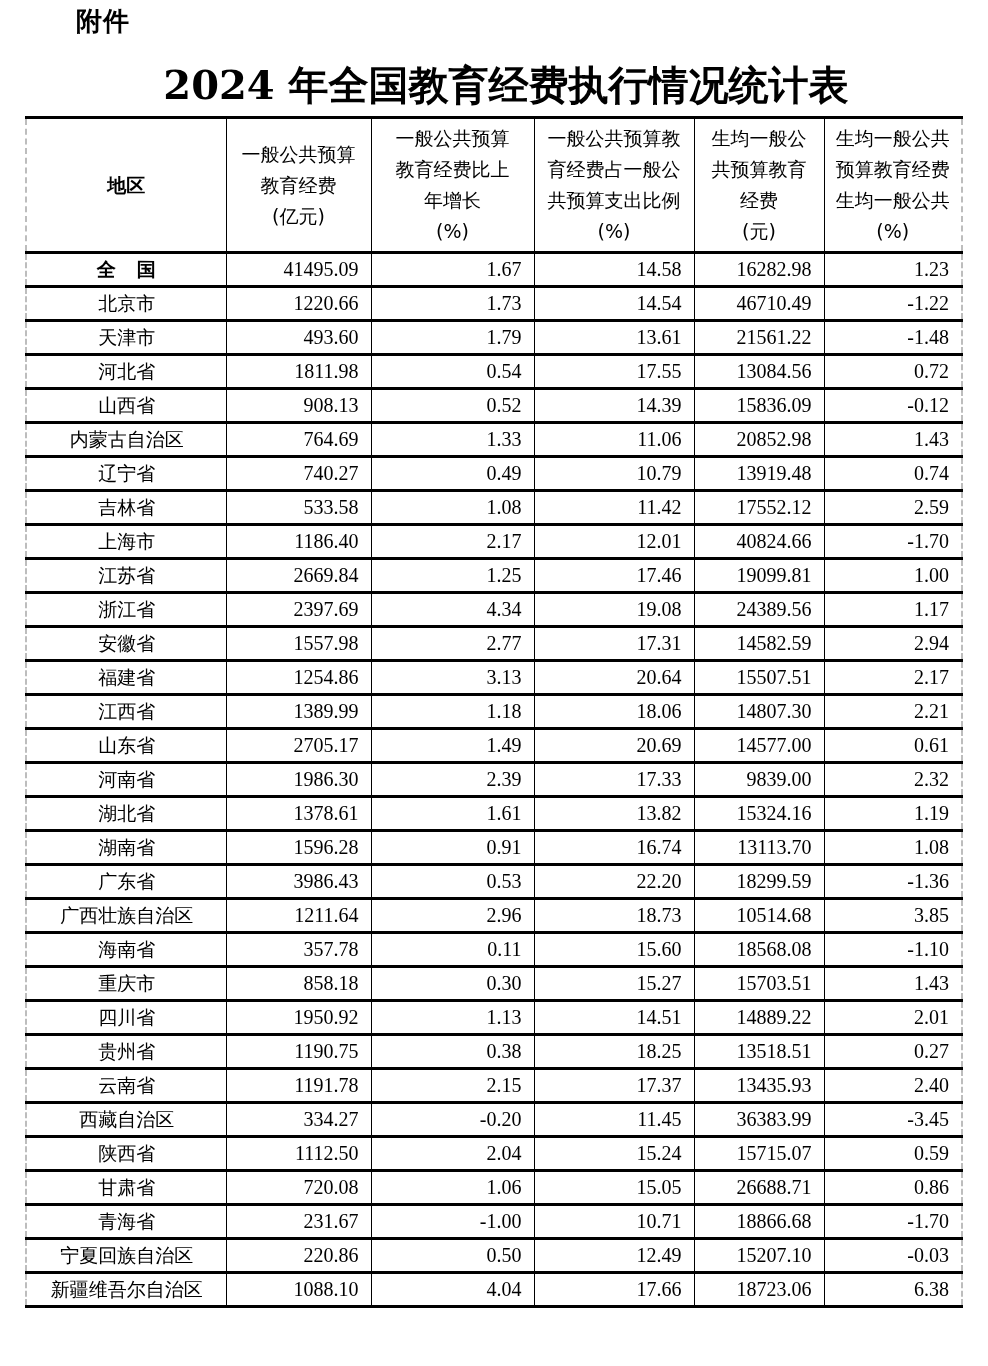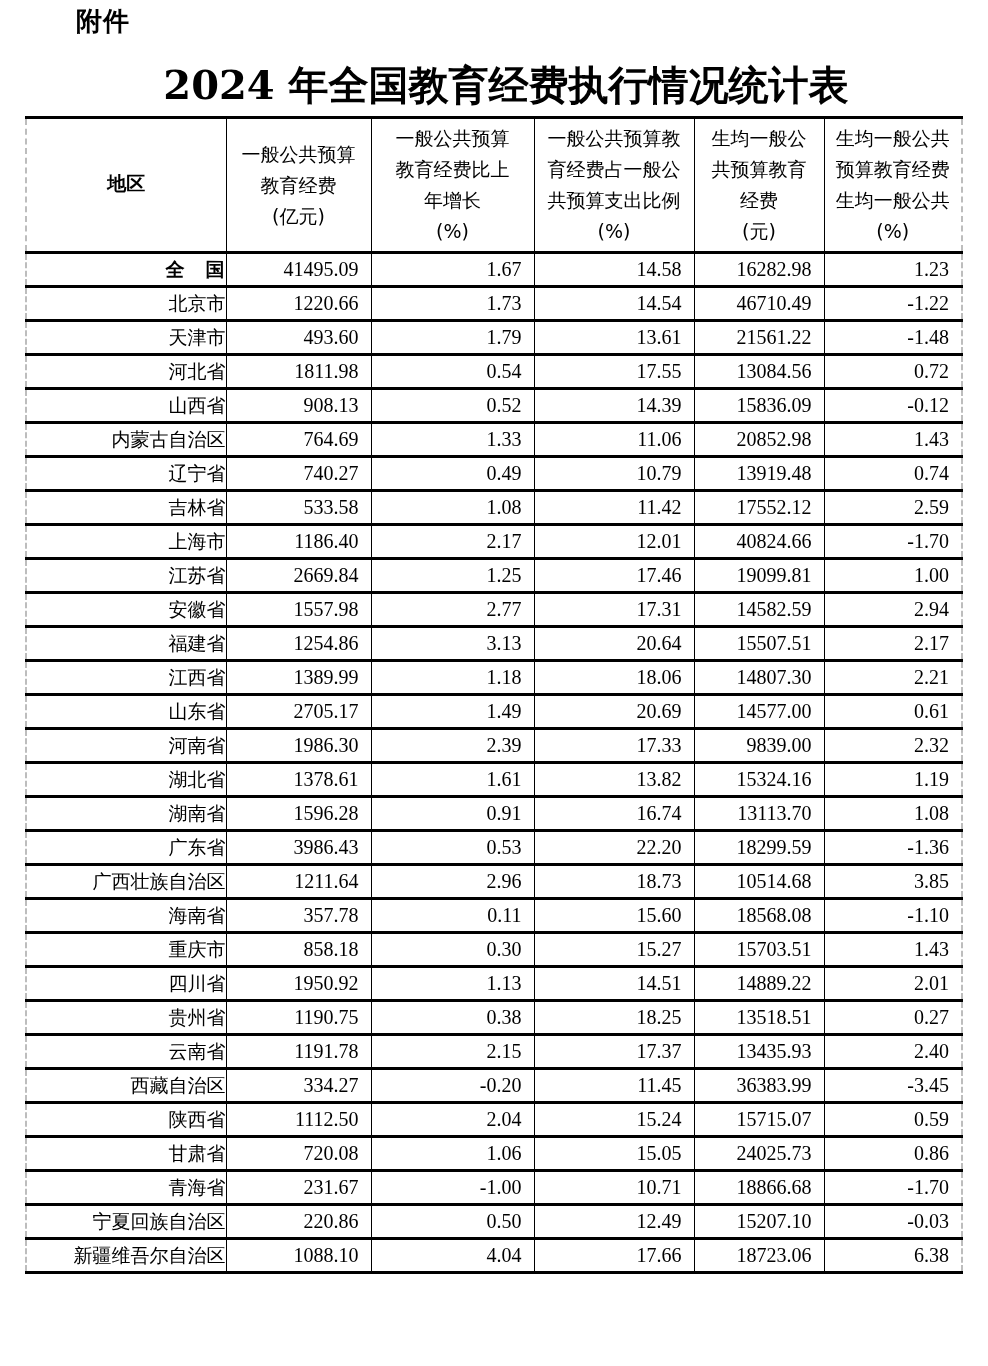--- a/index.html
+++ b/index.html
@@ -5,23 +5,23 @@
   html, body { margin:0; padding:0; background:#ffffff; }
   body { width:988px; height:1366px; position:relative; overflow:hidden; color:#000; font-family:"Liberation Serif","DejaVu Serif",serif; }
   .attach { position:absolute; left:76px; top:4px; font-family:"DejaVu Sans","Liberation Sans",sans-serif; font-weight:bold; font-size:26px; letter-spacing:1px; }
   .title { position:absolute; left:12px; width:988px; top:58px; text-align:center; font-family:"DejaVu Serif","Liberation Serif",serif; font-weight:bold; font-size:40px; letter-spacing:0px; }
   table { position:absolute; left:25px; top:116px; width:936px; border-collapse:collapse; table-layout:fixed; }
   col.c0{width:200px} col.c1{width:145px} col.c2{width:163px} col.c3{width:160px} col.c4{width:130px} col.c5{width:138px}
   th, td { border:1px solid #000; padding:0; }
   thead th { border-top:3px solid #000; border-bottom:3px solid #000; height:132px; font-weight:normal; font-family:"DejaVu Sans","Liberation Sans",sans-serif; font-size:19px; line-height:31px; text-align:center; vertical-align:middle; padding:0 3px; }
   thead th.region-h { font-weight:bold; font-size:19px; }
   tbody td { height:31px; border-bottom:3px solid #000; font-size:20px; text-align:right; padding-right:12px; vertical-align:middle; white-space:nowrap; }
-  tbody td.region { text-align:right; padding-left:1px; padding-right:0; font-family:"DejaVu Sans","Liberation Sans",sans-serif; font-size:19px; }
+  tbody td.region { text-align:center; padding-left:1px; padding-right:0; font-family:"DejaVu Sans","Liberation Sans",sans-serif; font-size:19px; }
   tbody tr.total td.region { font-weight:bold; letter-spacing:1px; }
-  th:first-child, td:first-child { border-left:2px dashed #bdbdbd;font-family:Liberation Mono, monospace; }
+  th:first-child, td:first-child { border-left:2px dashed #bdbdbd; }
   th:last-child, td:last-child { border-right:2px dashed #bdbdbd; }
 </style>
 </head>
 <body>
 
 <div class="attach">附件</div>
 <div class="title">2024 年全国教育经费执行情况统计表</div>
 
 <table>
   <colgroup>
@@ -143,20 +143,28 @@
       </tr>
       <tr>
         <td class="region">江苏省</td>
         <td>2669.84</td>
         <td>1.25</td>
         <td>17.46</td>
         <td>19099.81</td>
         <td>1.00</td>
       </tr>
       <tr>
+        <td class="region">浙江省</td>
+        <td>2397.69</td>
+        <td>4.34</td>
+        <td>19.08</td>
+        <td>24389.56</td>
+        <td>1.17</td>
+      </tr>
+      <tr>
         <td class="region">安徽省</td>
         <td>1557.98</td>
         <td>2.77</td>
         <td>17.31</td>
         <td>14582.59</td>
         <td>2.94</td>
       </tr>
       <tr>
         <td class="region">福建省</td>
         <td>1254.86</td>
@@ -275,21 +283,21 @@
         <td>2.04</td>
         <td>15.24</td>
         <td>15715.07</td>
         <td>0.59</td>
       </tr>
       <tr>
         <td class="region">甘肃省</td>
         <td>720.08</td>
         <td>1.06</td>
         <td>15.05</td>
-        <td>24025.73</td>
+        <td>26688.71</td>
         <td>0.86</td>
       </tr>
       <tr>
         <td class="region">青海省</td>
         <td>231.67</td>
         <td>-1.00</td>
         <td>10.71</td>
         <td>18866.68</td>
         <td>-1.70</td>
       </tr>

